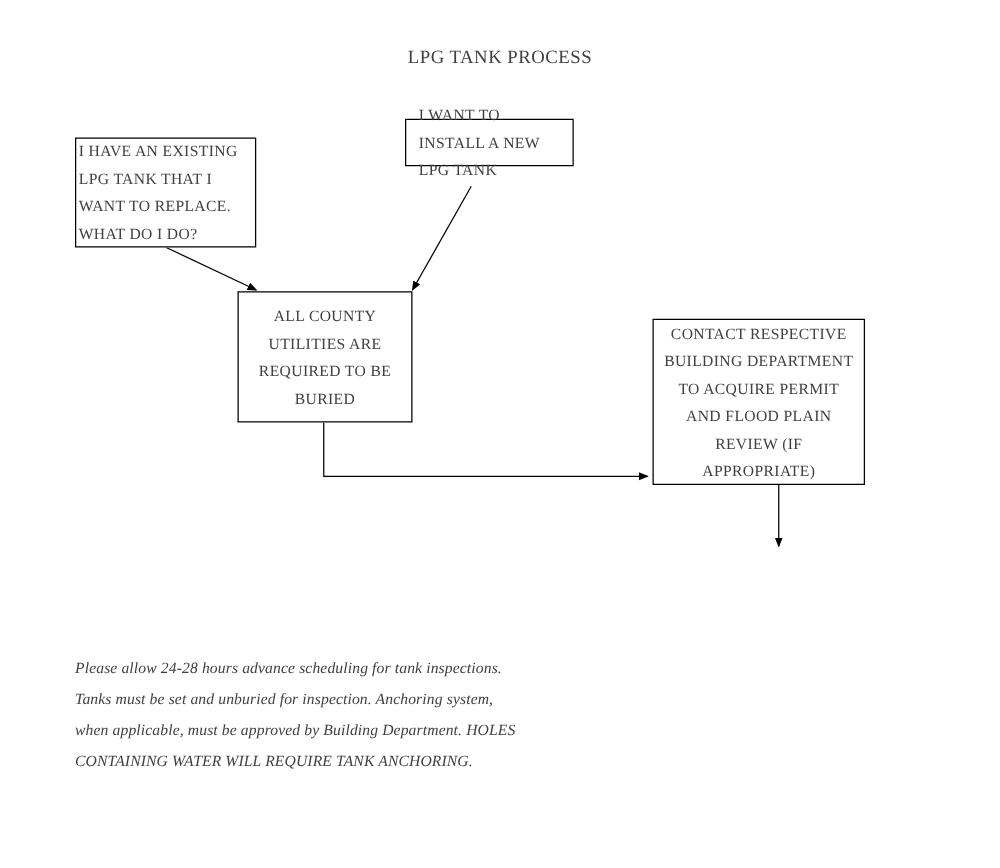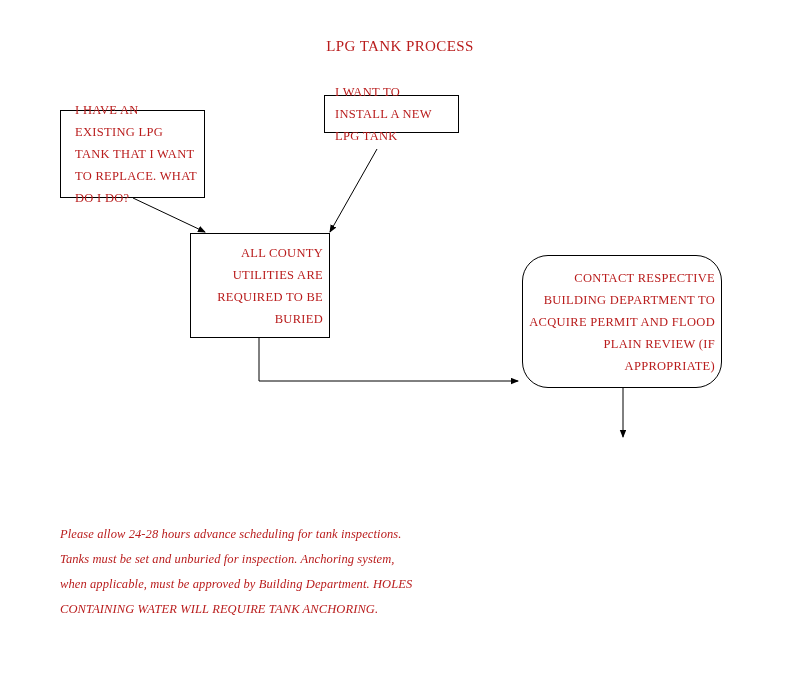--- a/index.html
+++ b/index.html
@@ -7,21 +7,21 @@
     padding: 0;
     background: #ffffff;
   }
   #page {
     position: relative;
     width: 800px;
     height: 694px;
     background: #ffffff;
     overflow: hidden;
     font-family: "Liberation Serif", serif;
-    color: #b91c1c;
+    color: #404040;
   }
   #svg-layer {
     position: absolute;
     left: 0;
     top: 0;
     width: 800px;
     height: 694px;
   }
   .title {
     position: absolute;
@@ -34,56 +34,55 @@
     font-family: "Liberation Serif", serif;
   }
   .node {
     position: absolute;
     box-sizing: border-box;
     border: 1px solid #000000;
     background: #ffffff;
     display: flex;
     align-items: center;
     justify-content: center;
-    text-align: right;
+    text-align: center;
     font-size: 12.5px;
     line-height: 22px;
     letter-spacing: 0.3px;
     padding: 4px 6px;
   }
   #node-existing {
     left: 60px;
     top: 110px;
     width: 145px;
     height: 88px;
     justify-content: flex-start;
     text-align: left;
-    padding-left: 14px;
+    padding-left: 2px;
   }
   #node-install {
     left: 324px;
     top: 95px;
     width: 135px;
     height: 38px;
     justify-content: flex-start;
     text-align: left;
     padding-left: 10px;
   }
   #node-buried {
     left: 190px;
     top: 233px;
     width: 140px;
     height: 105px;
   }
   #node-contact {
     left: 522px;
     top: 255px;
-    width: 200px;
+    width: 170px;
     height: 133px;
-    border-radius: 26px;
   }
   #node-permit {
     left: 522px;
     top: 440px;
     width: 202px;
     height: 205px;
   }
   .note {
     position: absolute;
     left: 60px;

